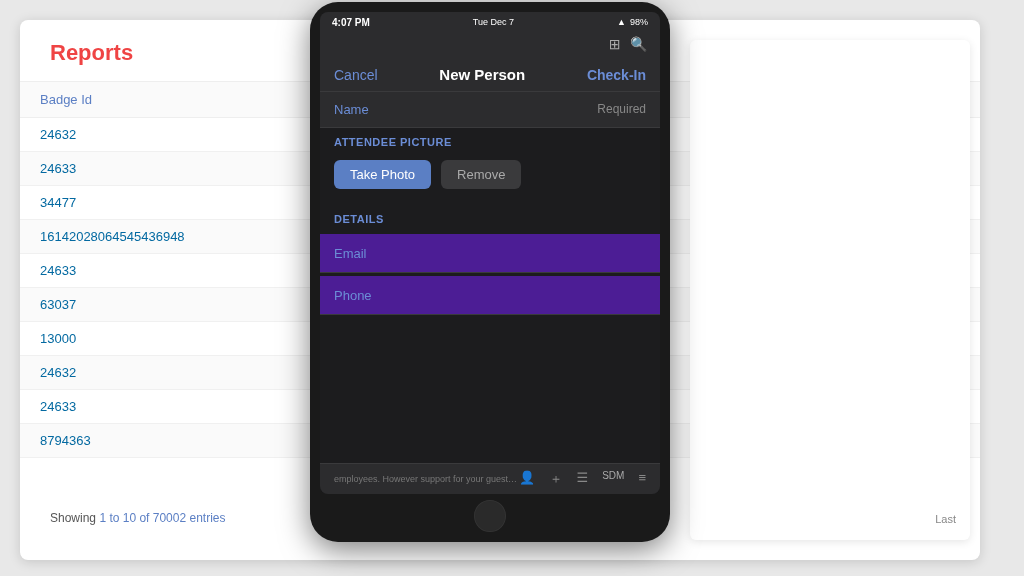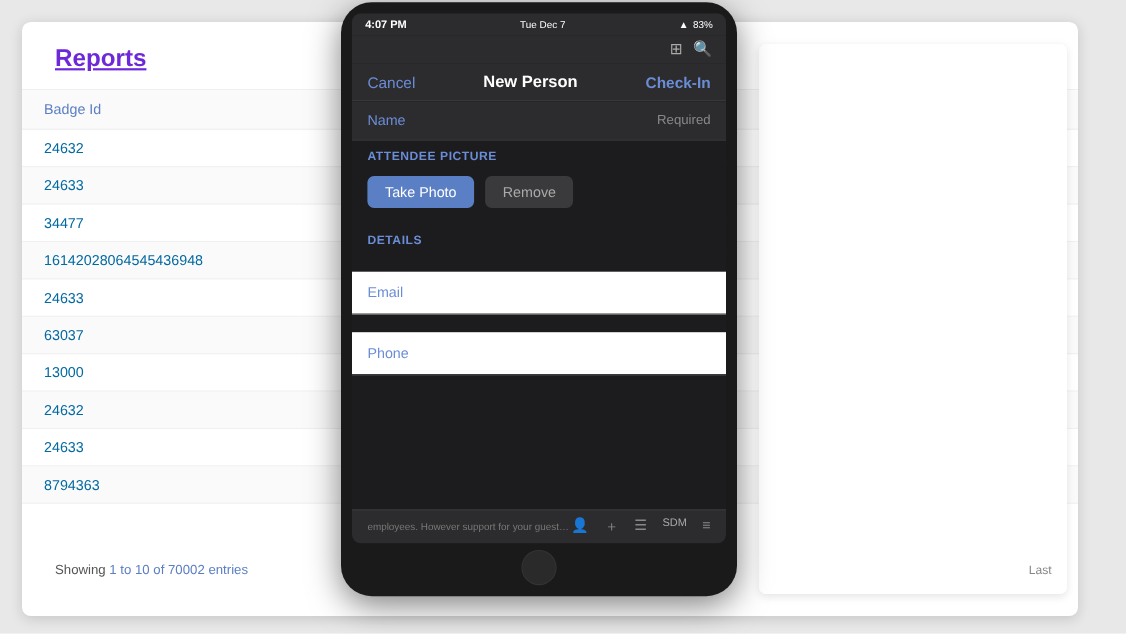--- a/index.html
+++ b/index.html
@@ -26,22 +26,21 @@
     }
 
     .report-header {
       padding: 20px 30px 15px;
       border-bottom: 1px solid #eee;
     }
 
     .report-title {
       font-size: 22px;
       font-weight: 600;
-      color: #6d28d9;
-      text-decoration: underline;
+      color: #ef4444;
     }
 
     .report-toolbar {
       position: absolute;
       top: 25px;
       right: 30px;
       display: flex;
       gap: 12px;
       align-items: center;
     }
@@ -349,23 +348,23 @@
     }
 
     .details-label {
       color: #6b8dd6;
       font-size: 11px;
       font-weight: 600;
       letter-spacing: 0.5px;
     }
 
     .detail-field {
-      background: #ffffff;
+      background: #4c1d95;
       padding: 10px 14px;
-      margin-top: 16px;
+      margin-top: 3px;
       border-bottom: 1px solid #3a3a3c;
     }
 
     .detail-field-text {
       color: #6b8dd6;
       font-size: 13px;
     }
 
     
     .app-bottom-bar {
@@ -507,21 +506,21 @@
 </div>
 
 <div class="ipad-device">
   <div class="ipad-screen">
 
     <div class="ios-status-bar">
       <span class="status-time">4:07 PM</span>
       <span class="status-date">Tue Dec 7</span>
       <div class="status-icons">
         <span>▲</span>
-        <span>83%</span>
+        <span>98%</span>
       </div>
     </div>
 
     <div class="app-header">
       <div style="width:40px;"></div>
       <div class="app-header-icons">
         <span class="header-icon">⊞</span>
         <span class="header-icon">🔍</span>
       </div>
     </div>

